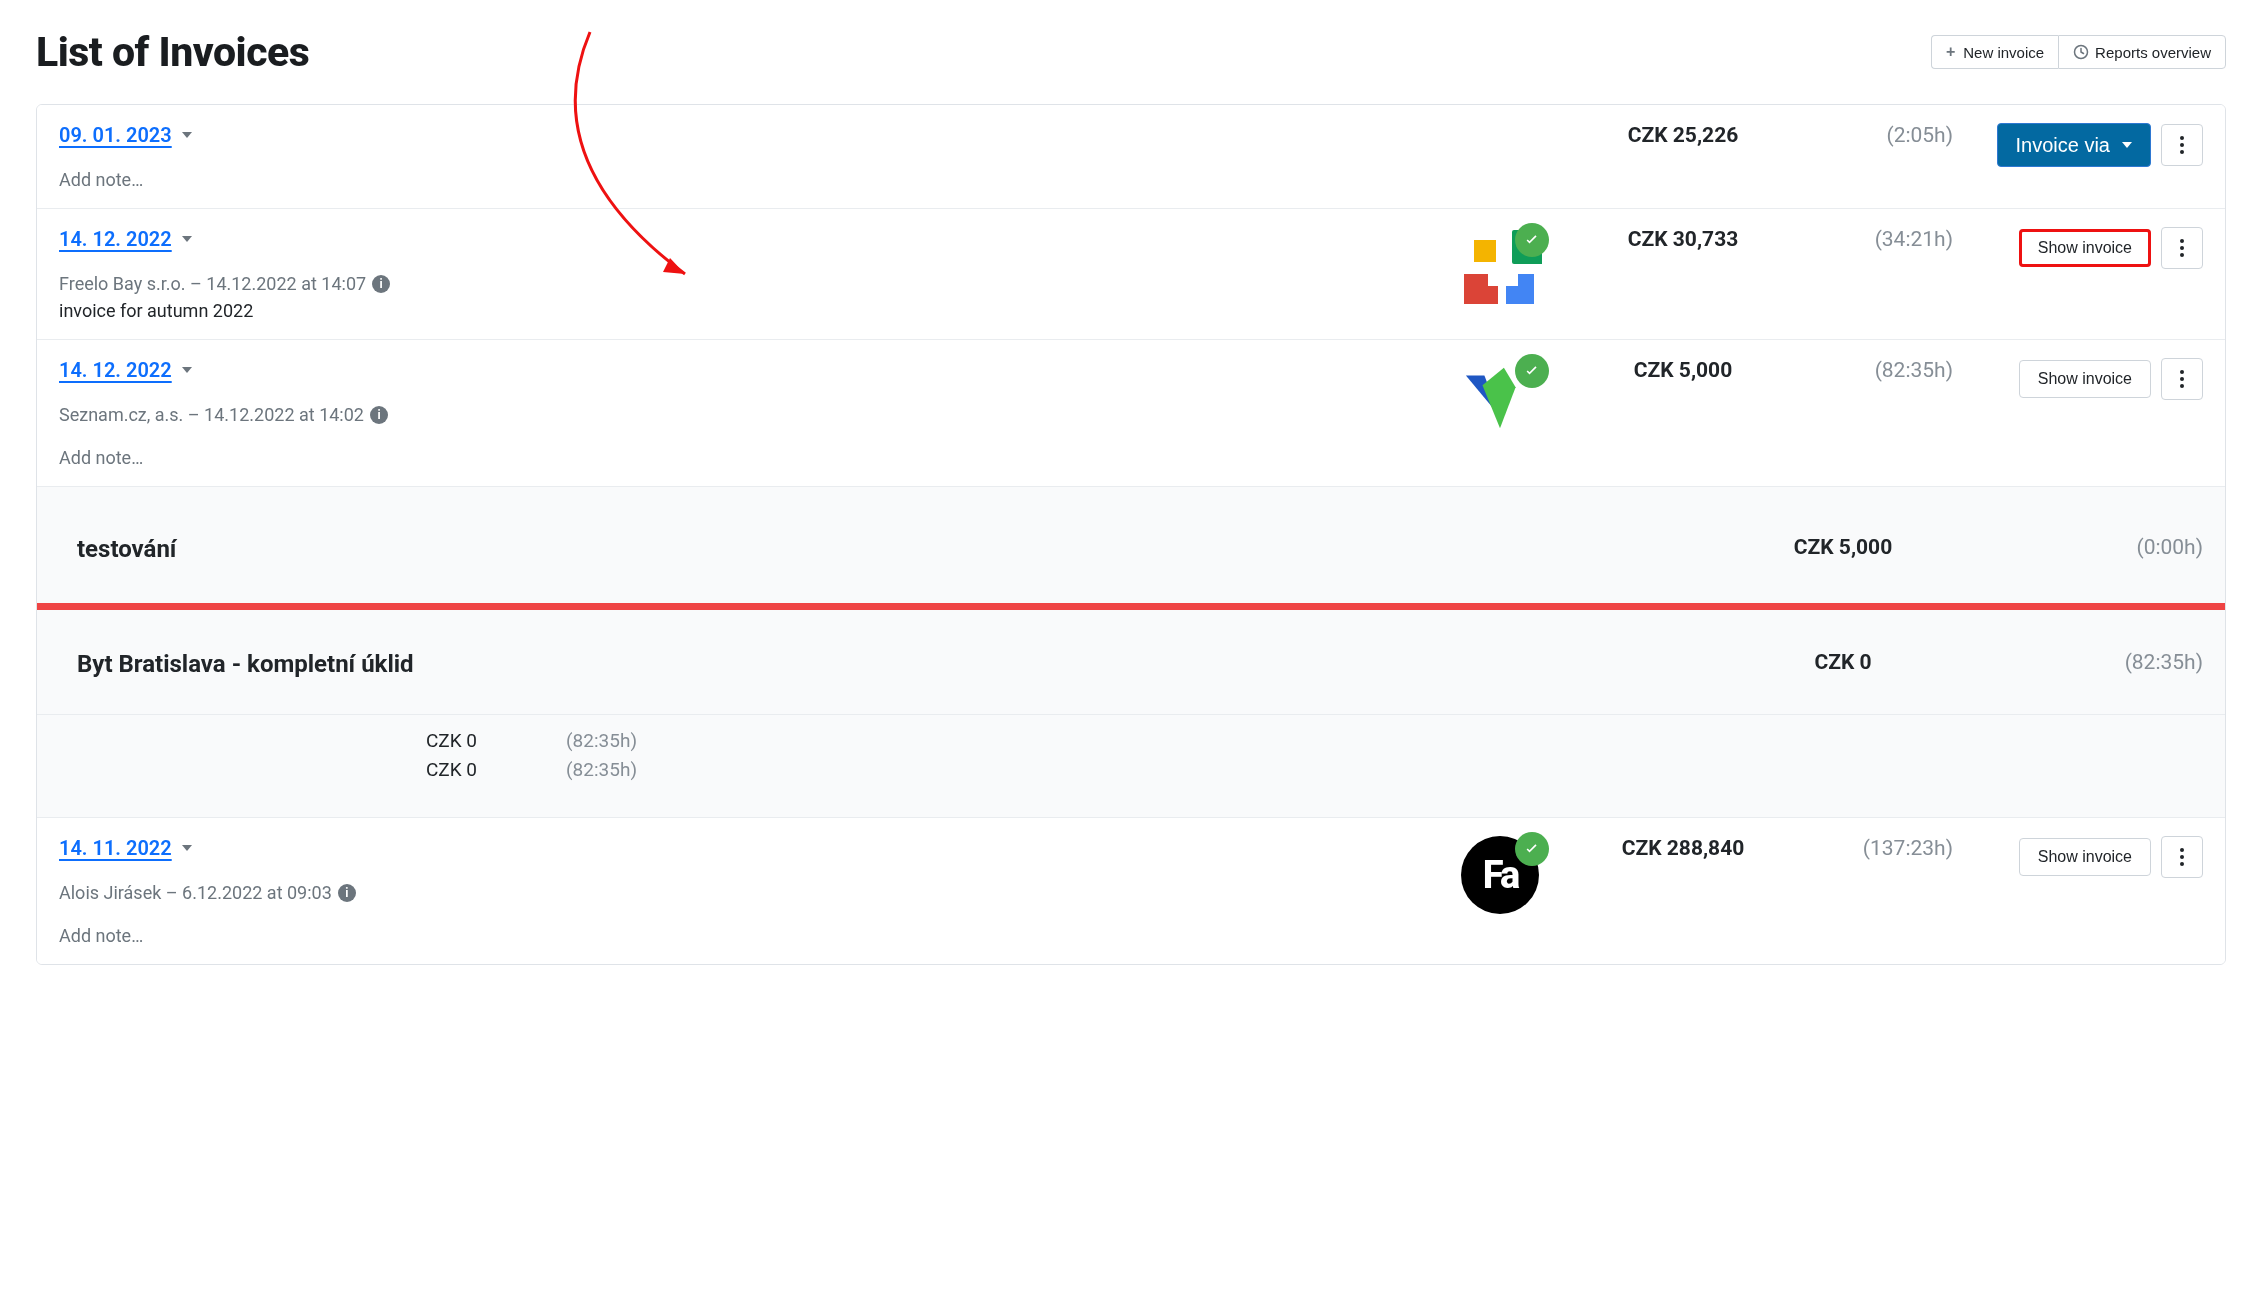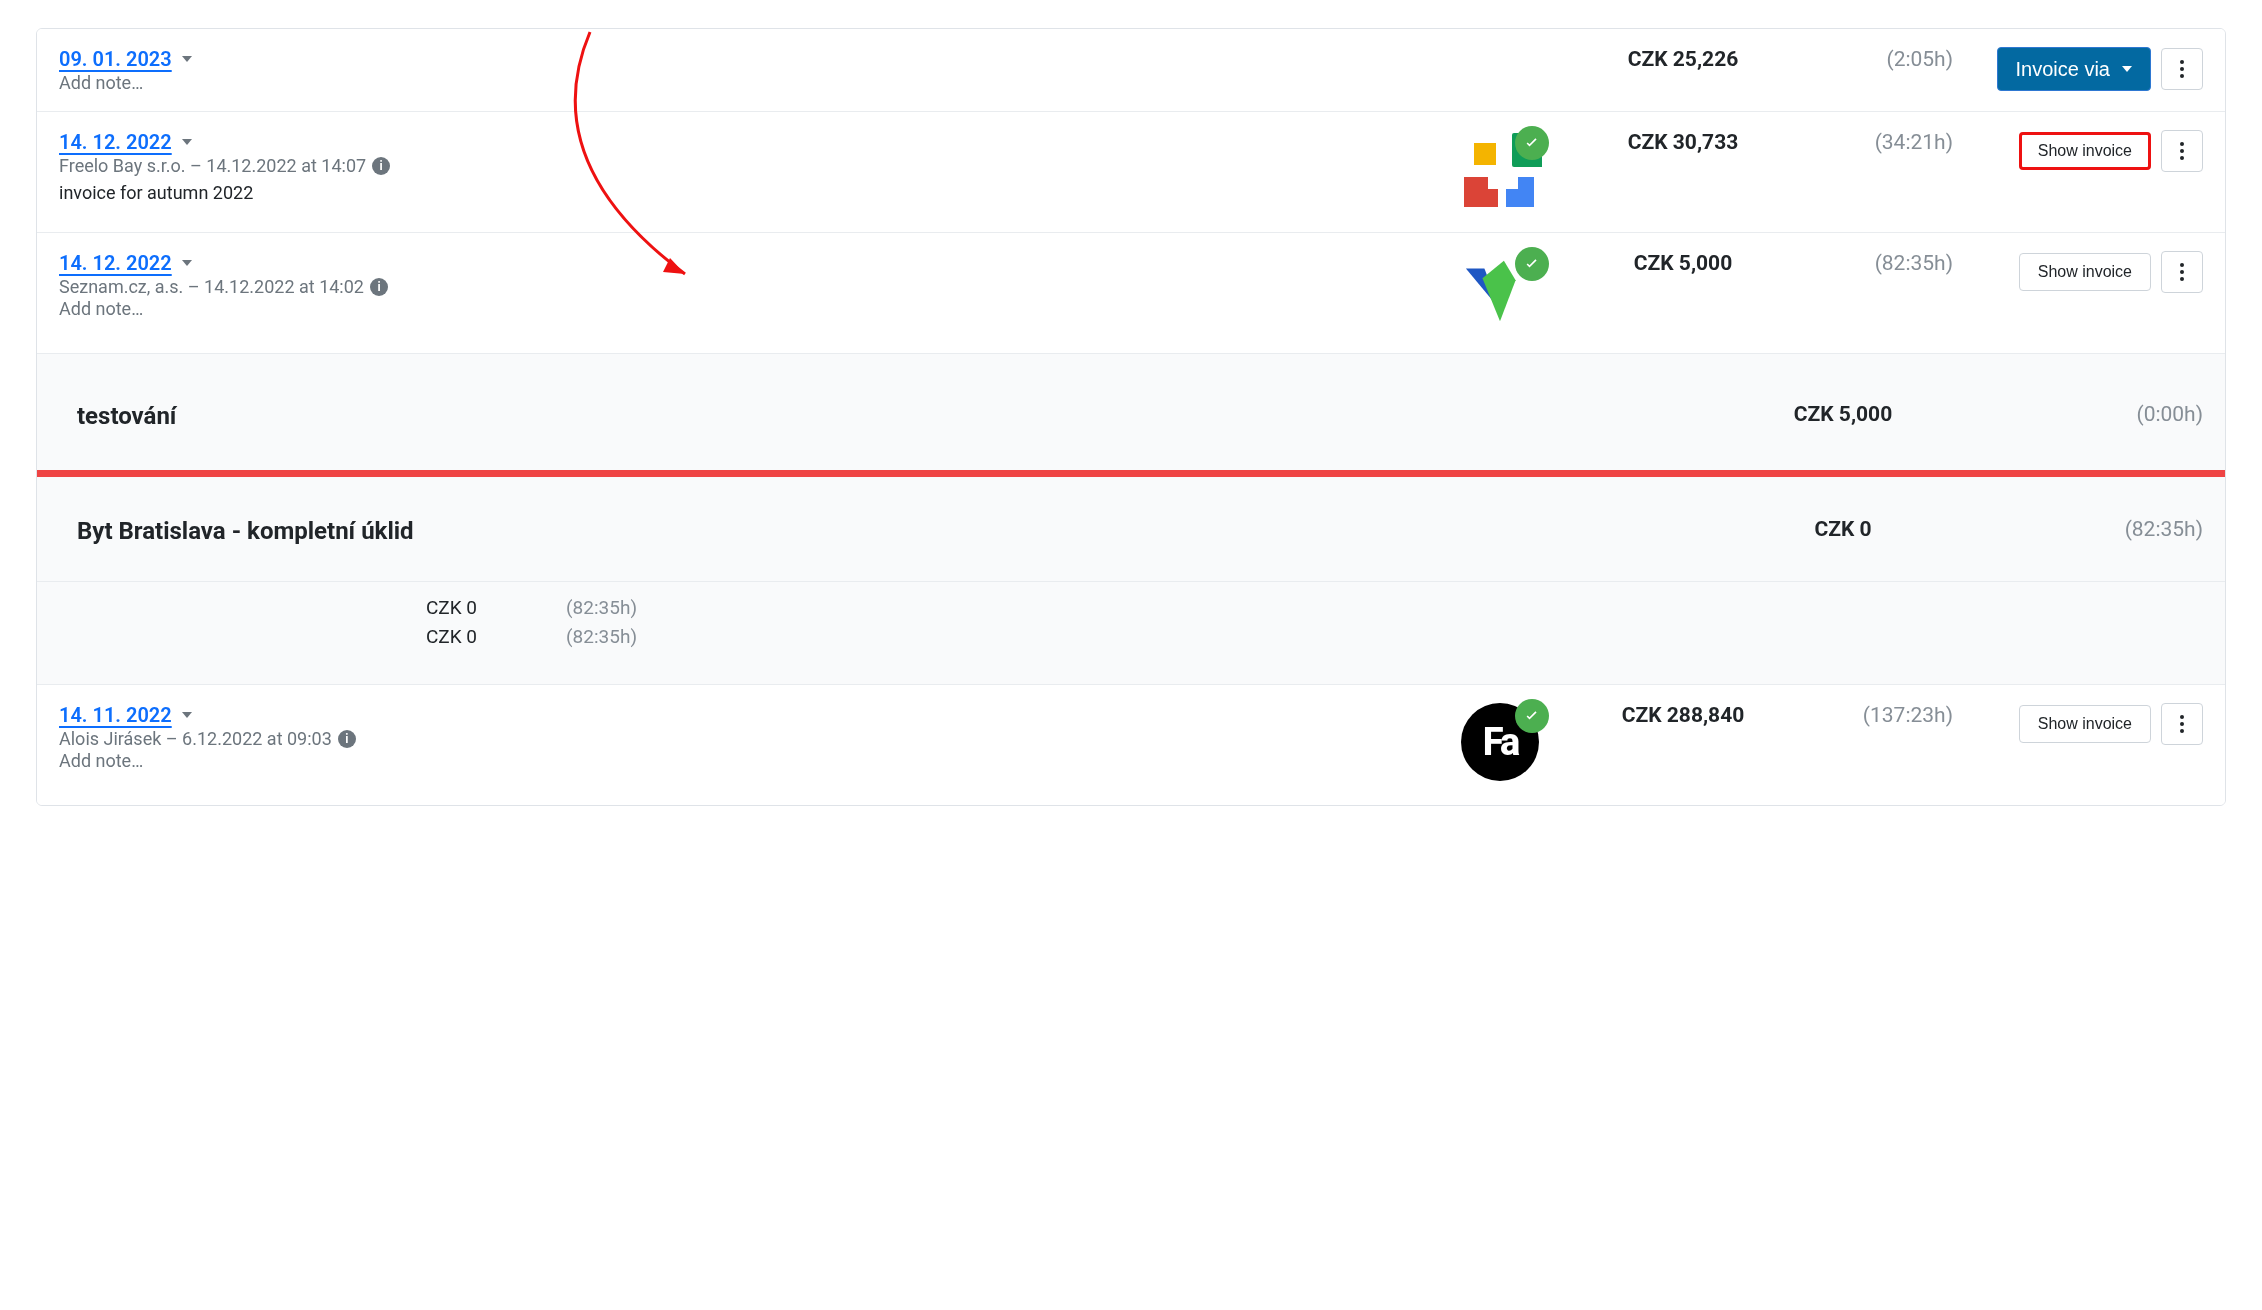--- a/index.html
+++ b/index.html
@@ -59,21 +59,21 @@
     .row.group-sub { padding-top:40px; padding-bottom:36px; border-bottom:1px solid #e9ecef;}
     .row.group-inner { padding-top:14px; padding-bottom:14px;}
     .row.group-inner.pad-bottom { padding-bottom:36px; }
     .col-left { flex:1 1 auto; min-width:0;}
     .col-logo { width:120px; display:flex; align-items:center; justify-content:center;}
     .col-amount { width:200px; text-align:center; font-weight:700; font-size:21px;}
     .col-time { width:150px; text-align:right; font-size:21px; color:#868e96;}
     .col-actions { width:230px; display:flex; align-items:center; justify-content:flex-end; gap:10px;}
     .date-link { color:#0d6efd; text-decoration:underline; text-underline-offset:4px; text-decoration-thickness:2px; font-weight:600; font-size:20px; display:inline-flex; align-items:center; gap:10px;}
     .caret-down-sm { width:0;height:0;border-left:5px solid transparent;border-right:5px solid transparent;border-top:6px solid #6c757d; display:inline-block;}
-    .sub-text { color:#6c757d; font-size:18px; margin-top:1px; display:flex; align-items:center; gap:6px;}
+    .sub-text { color:#6c757d; font-size:18px; margin-top:22px; display:flex; align-items:center; gap:6px;}
     .note-text { color:#212529; font-size:18px; margin-top:6px;}
     .more-btn { width:42px; height:42px; border:1px solid #ced4da; border-radius:4px; background:#fff; display:flex; flex-direction:column; align-items:center; justify-content:center; gap:3px; cursor:pointer;}
     .more-btn span { width:4px; height:4px; background:#212529; border-radius:50%;}
     .highlight { outline:3px solid #e11; outline-offset:-3px; border-radius:4px;}
     .info-circle { display:inline-flex; width:18px; height:18px; border-radius:50%; background:#6c757d; color:#fff; font-size:12px; align-items:center; justify-content:center; font-weight:700; font-style:normal;}
     .group-title { font-weight:700; font-size:24px; }
     .group-link { color:#0d6efd; text-decoration:underline; text-underline-offset:4px; text-decoration-thickness:2px; font-weight:700; font-size:20px;}
     .group-subline { font-size:19px; color:#212529; }
     .amount-sm { font-size:19px; font-weight:400; text-align:right;}
     .time-sm { font-size:19px; color:#868e96; text-align:right;}
@@ -103,20 +103,36 @@
 </head>
 <body>
 
 <div class="wrapper">
 
   <svg class="arrow-note" style="left:494px; top:-6px;" width="200" height="280">
     <path d="M60 10 Q 5 140 155 252" stroke="#e11" stroke-width="3" fill="none"></path>
     <polygon points="155,252 140,236 133,250" fill="#e11"></polygon>
   </svg>
 
+  <div class="header-row">
+    <h1>List of Invoices</h1>
+    <div class="head-btns">
+      <button class="btn">
+        <span class="plus-icon"></span>
+        <span>New invoice</span>
+      </button>
+      <button class="btn">
+        <svg width="16" height="16" viewBox="0 0 16 16">
+            <circle cx="8" cy="8" r="6.5" fill="none" stroke="#6c757d" stroke-width="1.5"></circle>
+            <path d="M8 4.5 V8 L10.5 9.5" stroke="#6c757d" stroke-width="1.5" fill="none" stroke-linecap="round"></path>
+          </svg>
+        <span>Reports overview</span>
+      </button>
+    </div>
+  </div>
 
   <div class="card">
 
     <div class="row">
       <div class="col-left">
         <a class="date-link">
           <span>09. 01. 2023</span>
             <span class="caret-down-sm"></span>
         </a>
         <div class="sub-text">Add note…</div>

